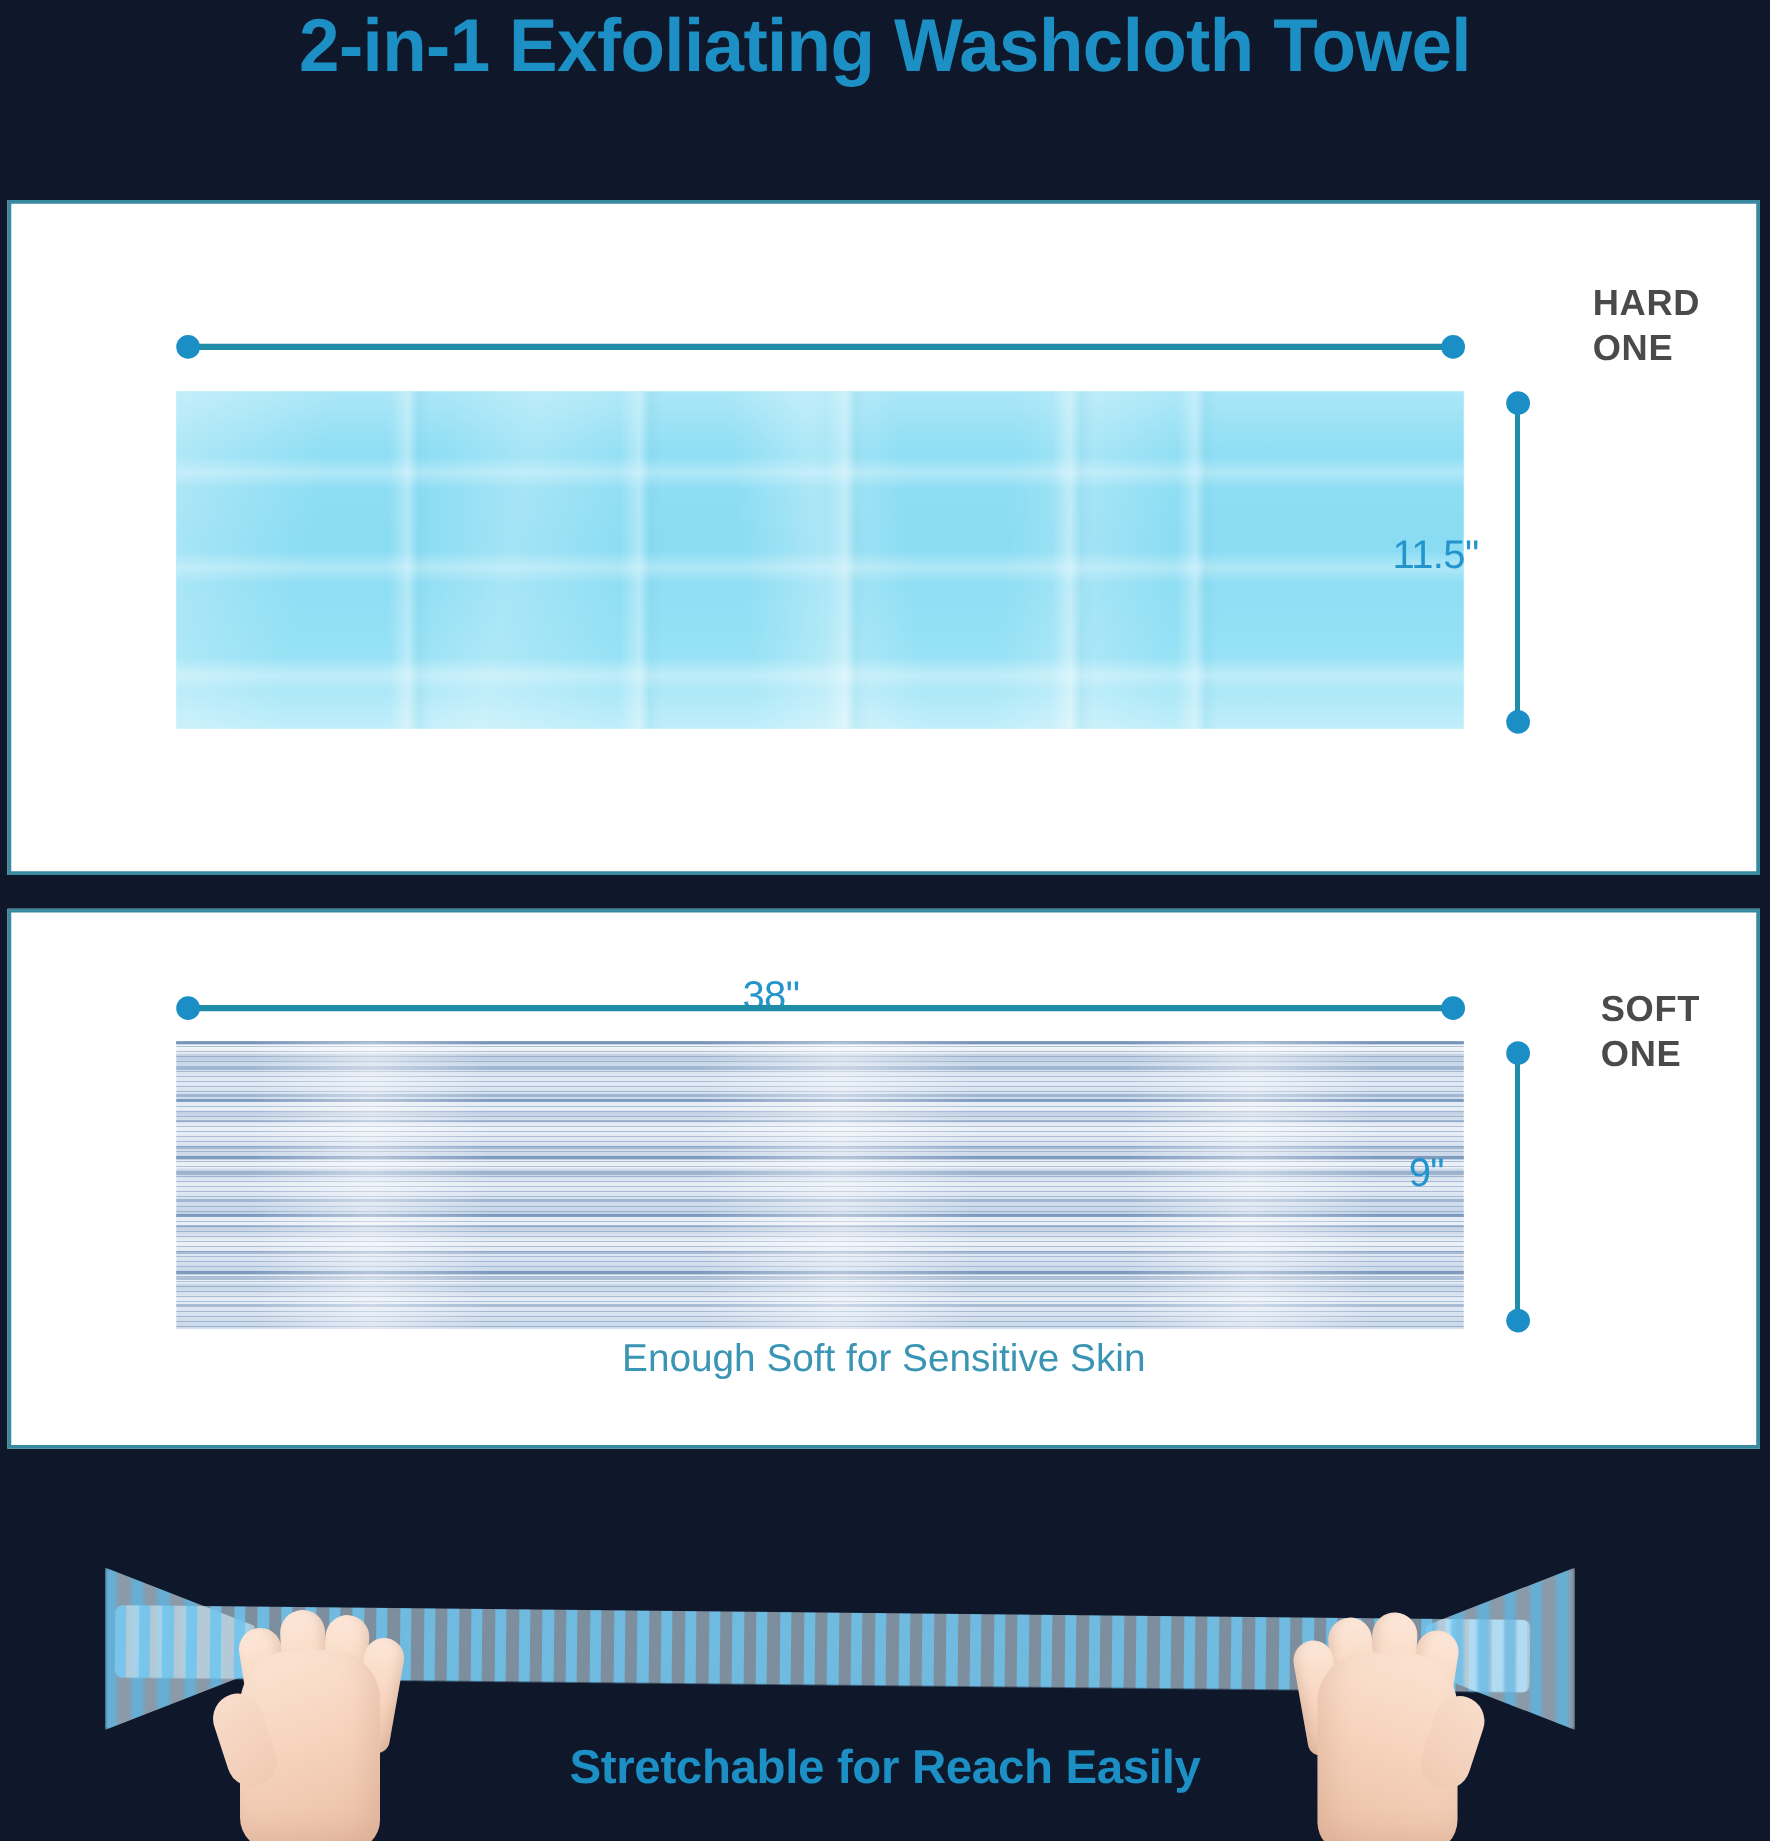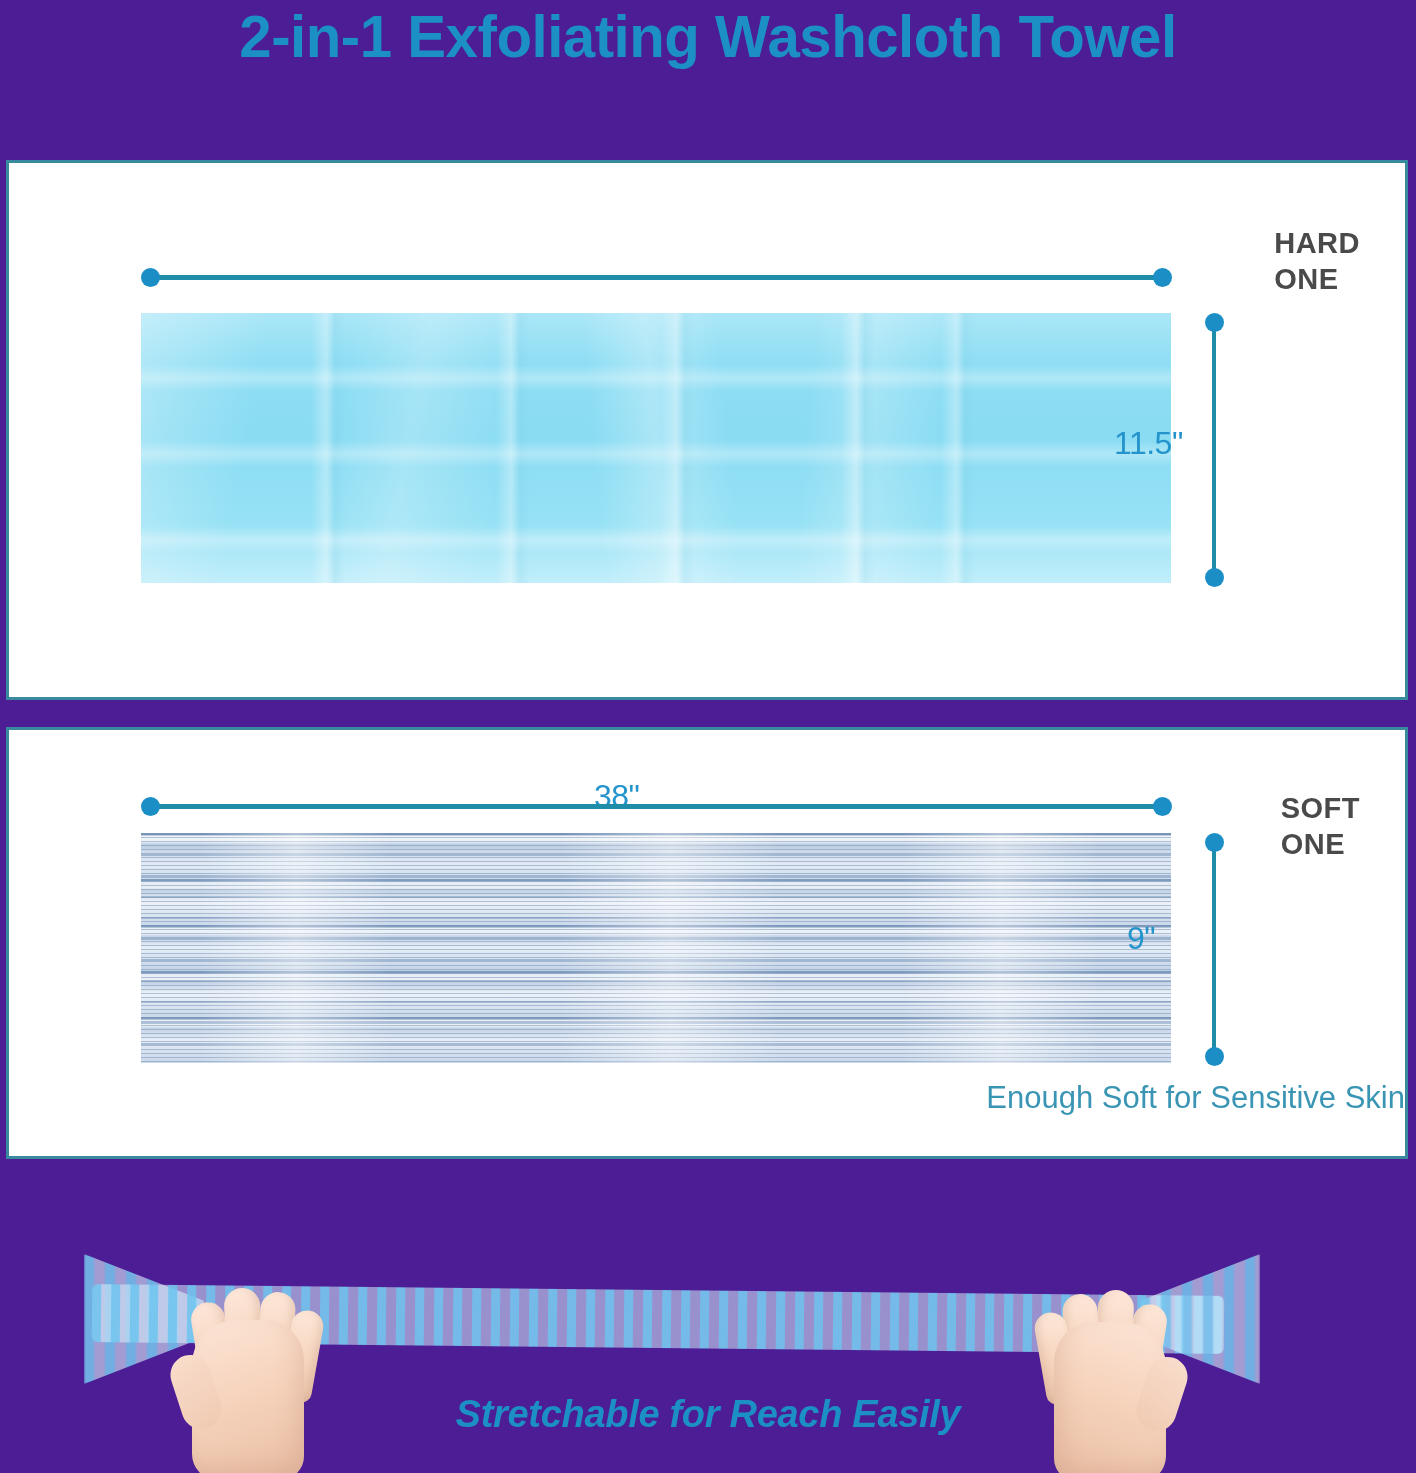--- a/index.html
+++ b/index.html
@@ -9,21 +9,21 @@
     background: #ffffff;
   }
   body {
     font-family: "Liberation Sans", sans-serif;
     -webkit-font-smoothing: antialiased;
   }
   .page {
     position: relative;
     width: 1416px;
     height: 1473px;
-    background: #4c1d95;
+    background: #0f172a;
     overflow: hidden;
   }
 
   
   .title {
     position: absolute;
     left: 0;
     top: 2px;
     width: 1416px;
     text-align: center;
@@ -170,21 +170,20 @@
     white-space: nowrap;
   }
 
   
   #stretch-section {
     position: absolute;
     left: 0;
     top: 1190px;
     width: 1416px;
     height: 283px;
-    font-style: italic;
   }
 
   
   #stretch-band {
     position: absolute;
     left: 92px;
     top: 100px;
     width: 1132px;
     height: 58px;
     background:
@@ -313,21 +312,21 @@
 
     <div class="swatch" id="swatch-soft" style="left:132px; top:103px; width:1030px; height:230px;">
       <div class="sheen" style="left:60px;  width:190px;"></div>
       <div class="sheen" style="left:420px; width:220px;"></div>
       <div class="sheen" style="left:760px; width:200px;"></div>
     </div>
 
     <div class="dim-v" style="left:1203px; top:112px; height:215px;"></div>
     <div class="dim-text" style="left:1118px; top:190px;">9"</div>
 
-    <div class="caption" style="top:350px;text-align:right;">Enough Soft for Sensitive Skin</div>
+    <div class="caption" style="top:339px;">Enough Soft for Sensitive Skin</div>
   </div>
 
   <div id="stretch-section">
 
     <div class="band-flare" id="band-flare-left"></div>
     <div id="stretch-band"></div>
     <div class="band-flare" id="band-flare-right"></div>
 
     <div class="hand" id="hand-left">
       <div class="inner">

